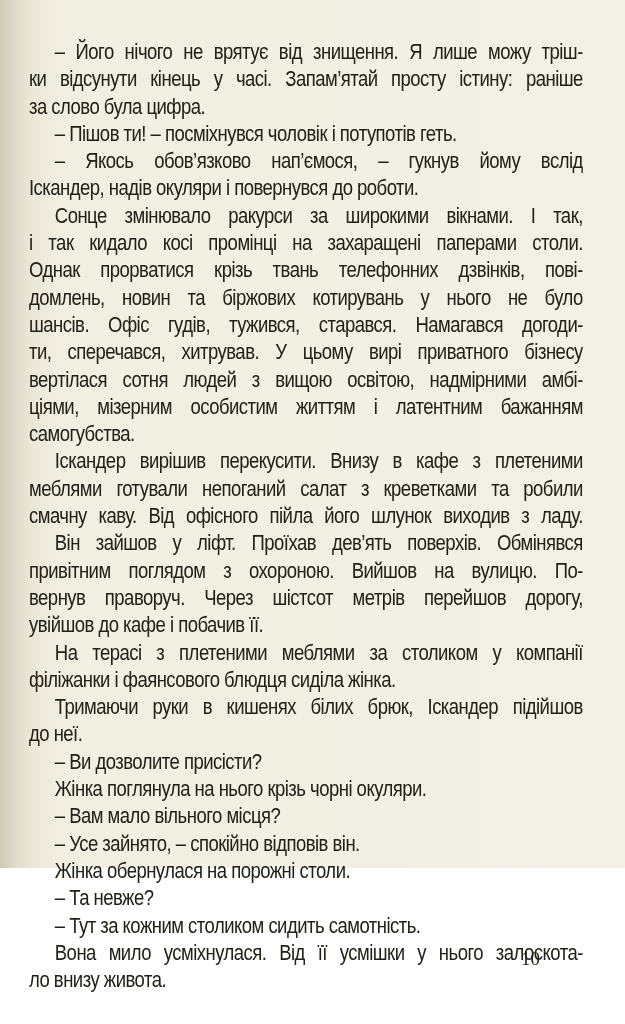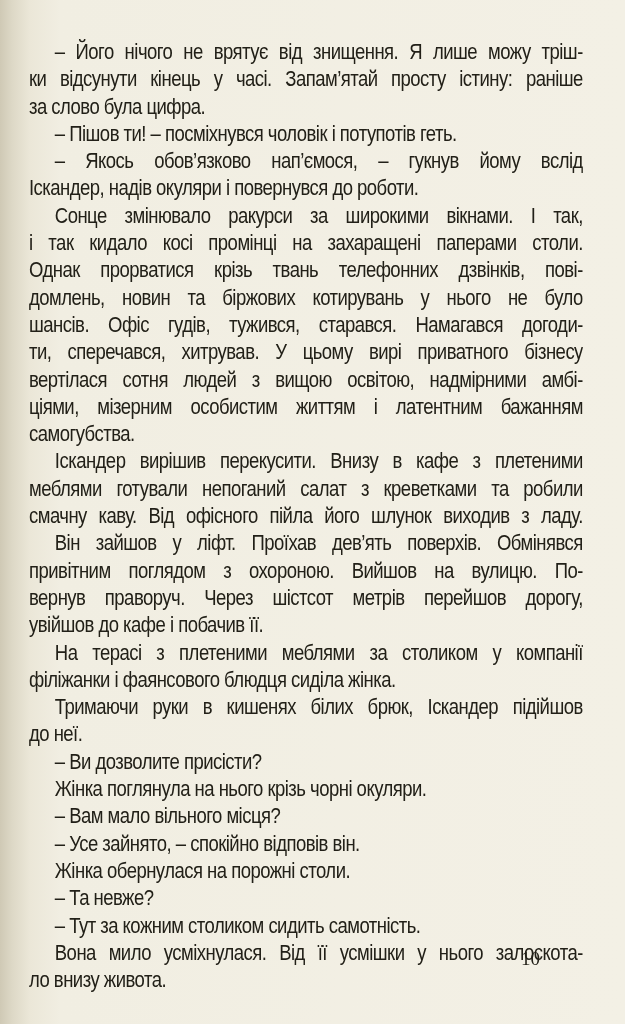--- a/index.html
+++ b/index.html
@@ -8,21 +8,21 @@
   }
   body {
     width: 625px;
     height: 1024px;
     overflow: hidden;
     font-family: "Liberation Sans", sans-serif;
   }
   .page {
     position: relative;
     width: 625px;
-    height: 1024px;
+    height: 868px;
     background: linear-gradient(90deg, #cfc9b5 0px, #ddd8c6 12px, #ebe7d8 30px, #f1eee2 60px, #f3f0e5 100%);
     color: #222018;
     box-sizing: border-box;
   }
   .text-block {
     position: absolute;
     left: 29px;
     top: 39px;
     width: 554px;
     font-family: "Liberation Sans", sans-serif;

